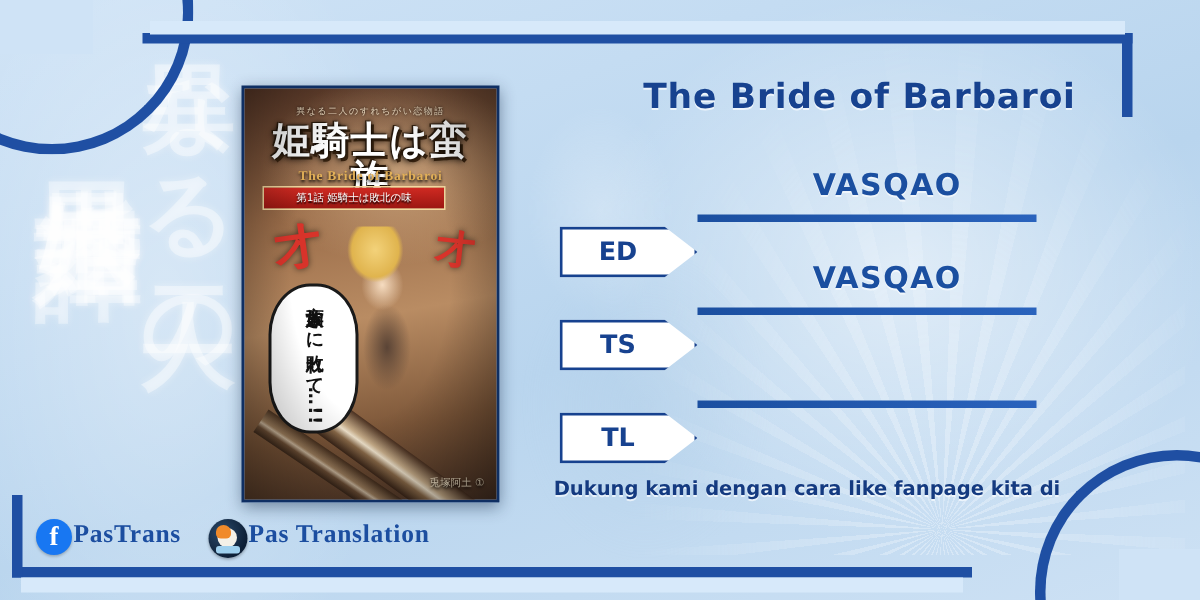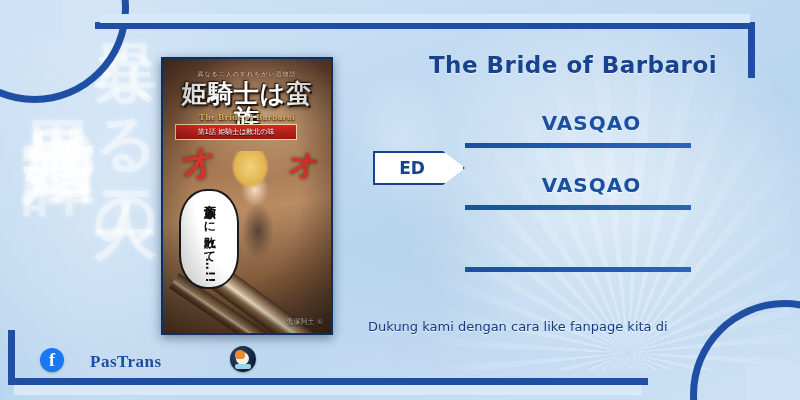--- a/index.html
+++ b/index.html
@@ -120,25 +120,25 @@
   .tag span{display:block;width:74px;text-align:center;
     font-family:"DejaVu Sans", sans-serif;font-weight:700;font-size:17px;color:#17428f;}
   .cname{position:absolute;left:92px;right:0;top:6px;height:28px;
     text-align:center;font-family:"DejaVu Sans", sans-serif;font-weight:700;
     font-size:20px;color:#1b4fa0;letter-spacing:1px;
     text-shadow:0 1px 0 rgba(255,255,255,.6);}
   .cbar{position:absolute;left:92px;width:226px;top:38px;height:5px;
     background:linear-gradient(90deg,#1b4fa0,#2a63bd);}
 
   .footnote{position:absolute;left:368px;top:318px;width:340px;
-    text-align:left;font-family:"DejaVu Sans", sans-serif;font-size:13px;
-    line-height:1.35;color:#143a80;text-shadow:0 1px 0 rgba(255,255,255,.65);}
-
-  
-  .social{position:absolute;left:40px;top:346px;display:flex;align-items:flex-end;gap:26px;}
+    text-align:center;font-family:"DejaVu Sans", sans-serif;font-size:13px;
+    line-height:1.35;color:#143a80;text-shadow:0 1px 0 rgba(255,255,255,.65);font-weight:bold;}
+
+  
+  .social{position:absolute;left:24px;top:346px;display:flex;align-items:flex-start;gap:1px;}
   .fb{width:24px;height:24px;border-radius:50%;background:#1877f2;position:relative;
       box-shadow:0 1px 2px rgba(0,0,0,.25);}
   .fb::after{content:"f";position:absolute;left:0;right:0;top:50%;transform:translateY(-52%);
       text-align:center;font-family:"Liberation Serif", serif;font-weight:700;
       font-size:18px;color:#fff;line-height:1;}
   .social-label{font-family:"Liberation Serif", serif;font-weight:700;font-size:17px;
       color:#1c4ea0;letter-spacing:.5px;}
   .pt-logo{width:26px;height:26px;border-radius:50%;
       background:radial-gradient(circle at 35% 35%, #2b4a6b, #0d1f36 70%);
       position:relative;overflow:hidden;box-shadow:0 1px 2px rgba(0,0,0,.3);}
@@ -193,34 +193,41 @@
 
   <div class="credits">
     <div class="credit-row">
       <div class="tag">
         <span>ED</span>
       </div>
       <div class="cname">VASQAO</div>
       <div class="cbar"></div>
     </div>
     <div class="credit-row">
+      <div class="tag">
+        <span>TS</span>
+      </div>
       <div class="cname">VASQAO</div>
       <div class="cbar"></div>
     </div>
     <div class="credit-row">
+      <div class="tag">
+        <span>TL</span>
+      </div>
       <div class="cbar"></div>
     </div>
   </div>
 
   <div class="footnote">
     <div>Dukung kami dengan cara like fanpage kita di</div>
   </div>
 
   <div class="social">
     <div class="fb"></div>
     <div class="social-label">PasTrans</div>
     <div style="width:16px"></div>
     <div class="pt-logo">
       <div class="pt-base"></div>
     </div>
+    <div class="social-label">Pas Translation</div>
   </div>
 
 </div>
 
 </body></html>

